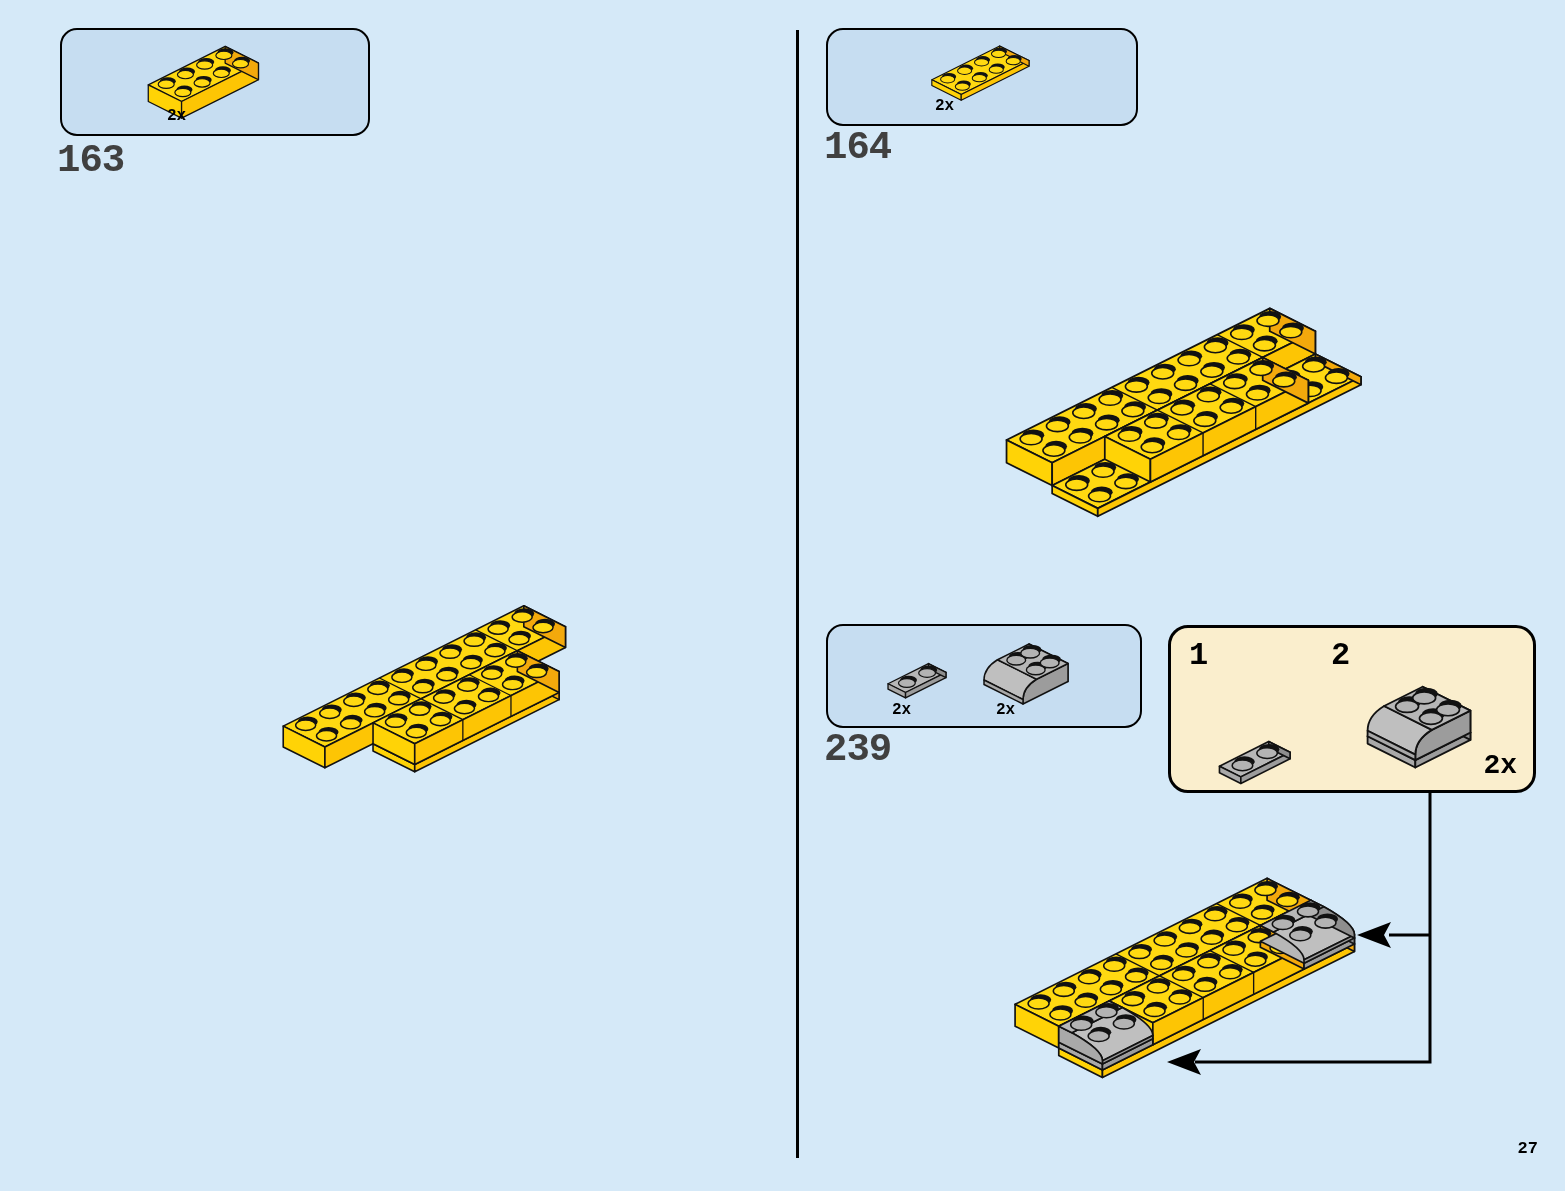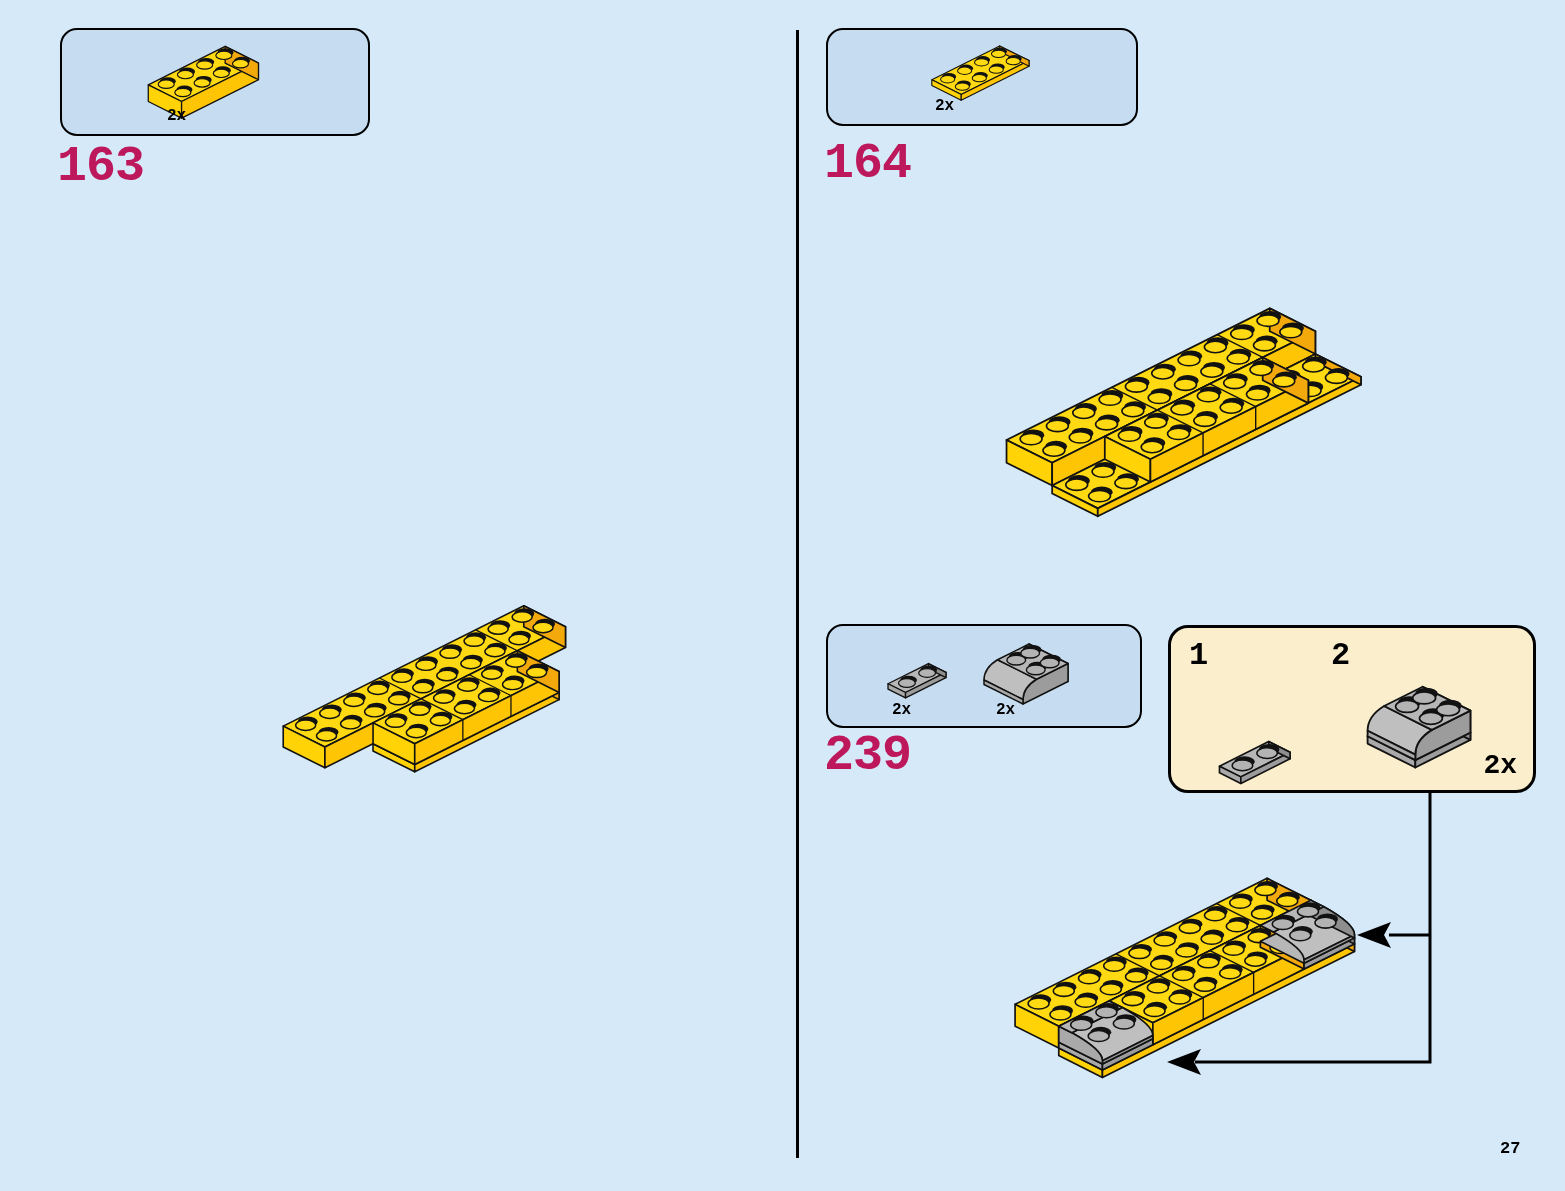--- a/index.html
+++ b/index.html
@@ -1,19 +1,19 @@
 <!DOCTYPE html>
 <html><head>
 <meta charset="utf-8">
 <style>
   html,body{margin:0;padding:0;}
   #page{position:relative;width:1565px;height:1191px;background:var(--bg,#d5e9f8);
         font-family:Liberation Mono, monospace;overflow:hidden;}
   .partsbox{position:absolute;background:var(--boxfill,#c6ddf1);border:2.5px solid #000;border-radius:17px;}
-  .stepnum{position:absolute;font-size:50px;font-weight:bold;letter-spacing:-1px;color:#be185d;line-height:1;}
+  .stepnum{position:absolute;font-size:39px;font-weight:bold;letter-spacing:-1px;color:#404040;line-height:1;}
   .count{position:absolute;font-size:16px;font-weight:bold;color:#000;line-height:1;}
   .callout{position:absolute;background:var(--cream,#faeecd);border:3px solid #000;border-radius:20px;}
   .conum{position:absolute;font-size:32px;font-weight:bold;color:#000;line-height:1;}
   .cocount{position:absolute;font-size:28px;font-weight:bold;color:#000;line-height:1;}
   .pagenum{position:absolute;font-size:17px;font-weight:bold;color:#000;line-height:1;}
   .divider{position:absolute;left:796px;top:30px;width:3px;height:1128px;background:#000;}
   svg{position:absolute;overflow:visible;}
 </style>
 </head>
 <body>
@@ -152,21 +152,21 @@
         <ellipse cx="91" cy="43" rx="12.5" ry="6.5" fill="#ffd911" stroke="#121212" stroke-width="1.8"></ellipse>
         <ellipse cx="119.5" cy="51.5" rx="12.5" ry="6.5" fill="#121212"></ellipse>
         <ellipse cx="117" cy="56" rx="12.5" ry="6.5" fill="#ffd911" stroke="#121212" stroke-width="1.8"></ellipse>
         <ellipse cx="123.5" cy="23.5" rx="12.5" ry="6.5" fill="#121212"></ellipse>
         <ellipse cx="121" cy="28" rx="12.5" ry="6.5" fill="#ffd911" stroke="#121212" stroke-width="1.8"></ellipse>
         <ellipse cx="149.5" cy="36.5" rx="12.5" ry="6.5" fill="#121212"></ellipse>
         <ellipse cx="147" cy="41" rx="12.5" ry="6.5" fill="#ffd911" stroke="#121212" stroke-width="1.8"></ellipse>
       </svg>
     <div class="count" style="left:107px;top:68px;">2x</div>
   </div>
-  <div class="stepnum" style="left:824px;top:139px;text-align:center;">164</div>
+  <div class="stepnum" style="left:824px;top:129px;text-align:center;">164</div>
   <svg id="svg-b164" viewBox="0 14 424 256" style="left:996px;top:295px;width:372px;height:225px;">
       <polygon points="12.0,179.0 312.0,29.0 364.0,55.0 64.0,205.0" fill="#ffd911" stroke="#121212" stroke-width="2" stroke-linejoin="round"></polygon>
       <polygon points="12.0,179.0 64.0,205.0 64.0,231.0 12.0,205.0" fill="#ffd306" stroke="#121212" stroke-width="2" stroke-linejoin="round"></polygon>
       <polygon points="64.0,205.0 364.0,55.0 364.0,81.0 64.0,231.0" fill="#fdc504" stroke="#121212" stroke-width="2" stroke-linejoin="round"></polygon>
       <polygon points="312.0,29.0 364.0,55.0 364.0,81.0 312.0,55.0" fill="#f3a90c" stroke="#121212" stroke-width="2" stroke-linejoin="round"></polygon>
       <line x1="132" y1="119" x2="184" y2="145" stroke="#121212" stroke-width="1.6"></line>
       <line x1="252" y1="59" x2="304" y2="85" stroke="#121212" stroke-width="1.6"></line>
       <line x1="304" y1="111" x2="304" y2="85" stroke="#121212" stroke-width="1.6"></line>
       <ellipse cx="42.5" cy="173.5" rx="12.5" ry="6.5" fill="#121212"></ellipse>
       <ellipse cx="40" cy="178" rx="12.5" ry="6.5" fill="#ffd911" stroke="#121212" stroke-width="1.8"></ellipse>
@@ -443,14 +443,14 @@
         <ellipse cx="351.5" cy="96.75" rx="12.5" ry="6.5" fill="#b3b3b3" stroke="#121212" stroke-width="1.8"></ellipse>
         <ellipse cx="384" cy="77.25" rx="12.5" ry="6.5" fill="#121212"></ellipse>
         <ellipse cx="381.5" cy="81.75" rx="12.5" ry="6.5" fill="#b3b3b3" stroke="#121212" stroke-width="1.8"></ellipse>
       </g>
       <polyline points="435,10 435,282 200,282" fill="none" stroke="#000" stroke-width="3"></polyline>
       <polygon points="172,282 206,269 199,282 206,295" fill="#000"></polygon>
       <line x1="394" y1="155" x2="435" y2="155" stroke="#000" stroke-width="3"></line>
       <polygon points="362,155 396,142 389,155 396,168" fill="#000"></polygon>
     </svg>
 
-  <div class="pagenum" style="left:1500px;top:1140px;width:38px;text-align:left;">27</div>
+  <div class="pagenum" style="left:1500px;top:1140px;width:38px;text-align:right;">27</div>
 </div>
 
 </body></html>

